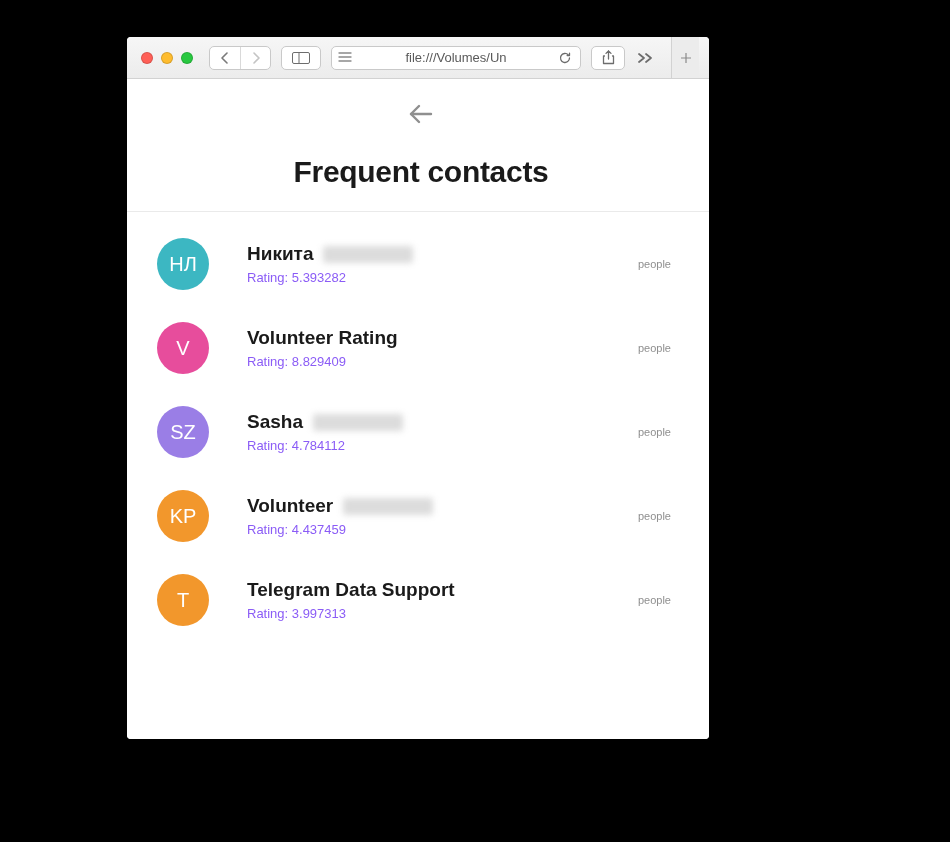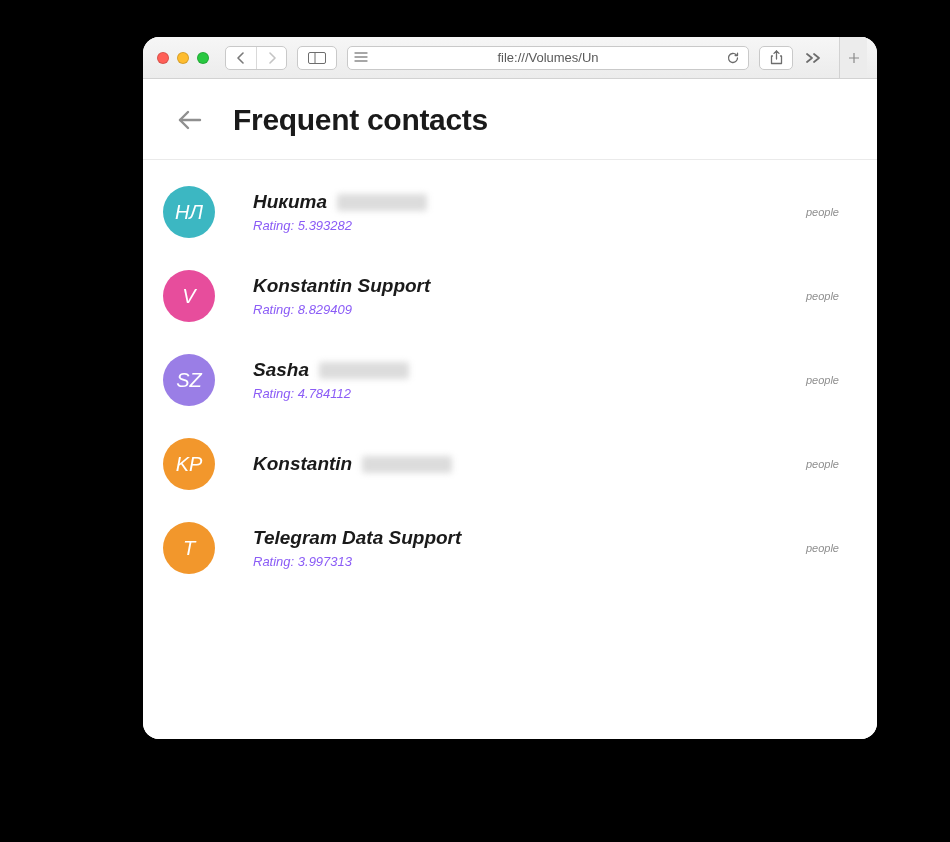--- a/index.html
+++ b/index.html
@@ -11,26 +11,26 @@
     font-family: -apple-system, BlinkMacSystemFont, "Helvetica Neue", Arial, sans-serif;
     -webkit-font-smoothing: antialiased;
   }
   .stage {
     width:950px;
     height:842px;
     position:relative;
   }
   .window {
     position:absolute;
-    left:143px;
+    left:127px;
     top:37px;
-    width:734px;
+    width:582px;
     height:702px;
     background:#fff;
-    border-radius:16px;
+    border-radius:4px;
     box-shadow: 0 25px 60px rgba(0,0,0,0.55), 0 0 0 1px rgba(0,0,0,0.08);
     overflow:hidden;
     display:flex;
     flex-direction:column;
   }
   
   .titlebar {
     height:42px;
     background:linear-gradient(#f6f6f6,#ececec);
     border-bottom:1px solid #d2d2d2;
@@ -110,32 +110,33 @@
     flex:1;
     overflow:hidden;
     background:#fff;
   }
   .header {
     display:flex;
     align-items:center;
     padding:24px 28px 22px 34px;
     gap:30px;
     border-bottom:1px solid #eaeaea;
+    flex-direction:column;
   }
   .back-arrow {
     color:#8f8f8f;
   }
   .header h1 {
     margin:0;
     font-size:30px;
     font-weight:700;
     color:#1a1a1a;
     letter-spacing:-0.3px;
   }
-  .list { padding:10px 28px 0 14px;font-style:italic; }
+  .list { padding:10px 28px 0 24px; }
   .row {
     display:flex;
     align-items:center;
     gap:22px;
     padding:16px 10px 16px 6px;
   }
   .avatar {
     width:52px; height:52px;
     border-radius:50%;
     color:#fff;
@@ -263,44 +264,45 @@
                 <span class="redacted"></span>
               </div>
               <div class="rating">Rating: 5.393282</div>
             </div>
             <div class="tag">people</div>
           </div>
           <div class="row">
             <div class="avatar" style="background: rgb(231, 77, 156);">V</div>
             <div class="row-main">
               <div class="name">
-                <span>Konstantin Support</span>
+                <span>Volunteer Rating</span>
               </div>
               <div class="rating">Rating: 8.829409</div>
             </div>
             <div class="tag">people</div>
           </div>
           <div class="row">
             <div class="avatar" style="background: rgb(154, 126, 230);">SZ</div>
             <div class="row-main">
               <div class="name">
                 <span>Sasha</span>
                 <span class="redacted"></span>
               </div>
               <div class="rating">Rating: 4.784112</div>
             </div>
             <div class="tag">people</div>
           </div>
           <div class="row">
             <div class="avatar" style="background: rgb(242, 151, 44);">KP</div>
             <div class="row-main">
               <div class="name">
-                <span>Konstantin</span>
+                <span>Volunteer</span>
                 <span class="redacted"></span>
               </div>
+              <div class="rating">Rating: 4.437459</div>
             </div>
             <div class="tag">people</div>
           </div>
           <div class="row">
             <div class="avatar" style="background: rgb(242, 151, 44);">T</div>
             <div class="row-main">
               <div class="name">
                 <span>Telegram Data Support</span>
               </div>
               <div class="rating">Rating: 3.997313</div>

